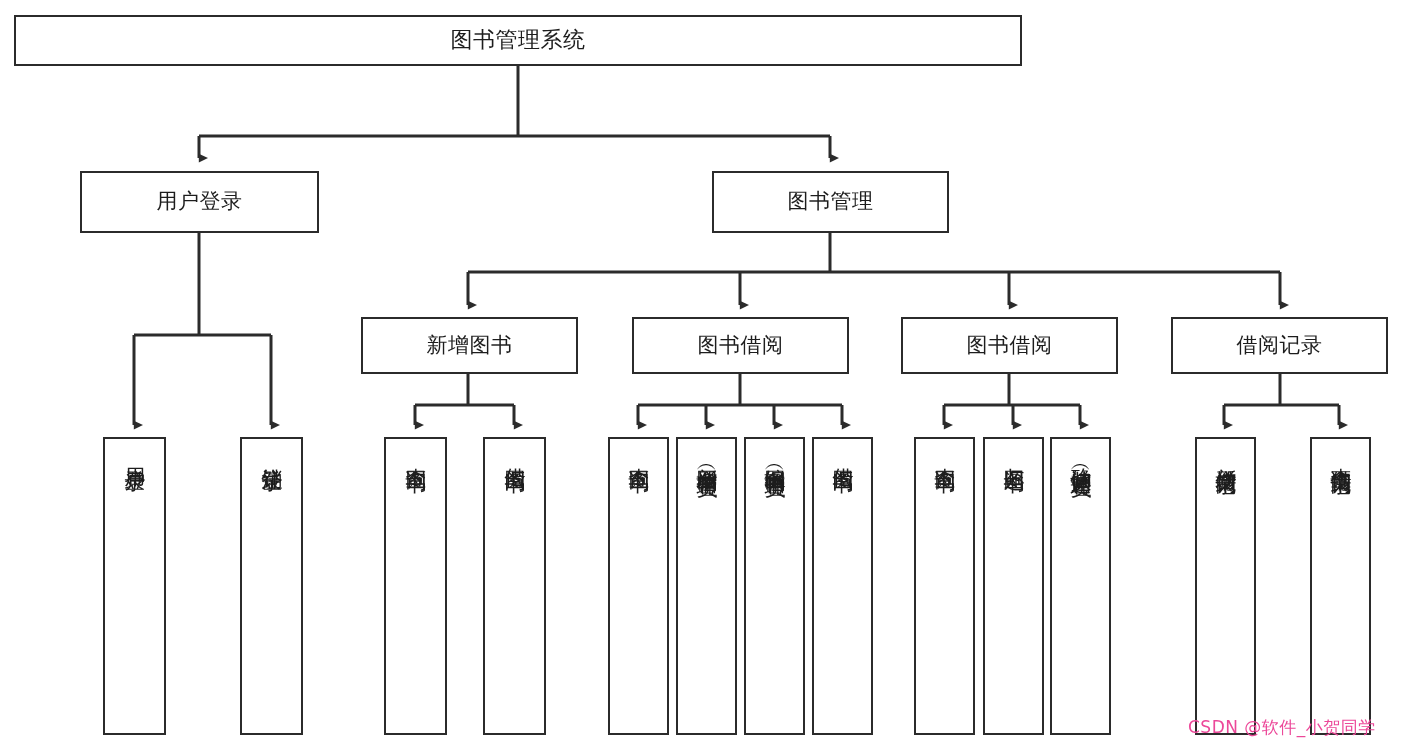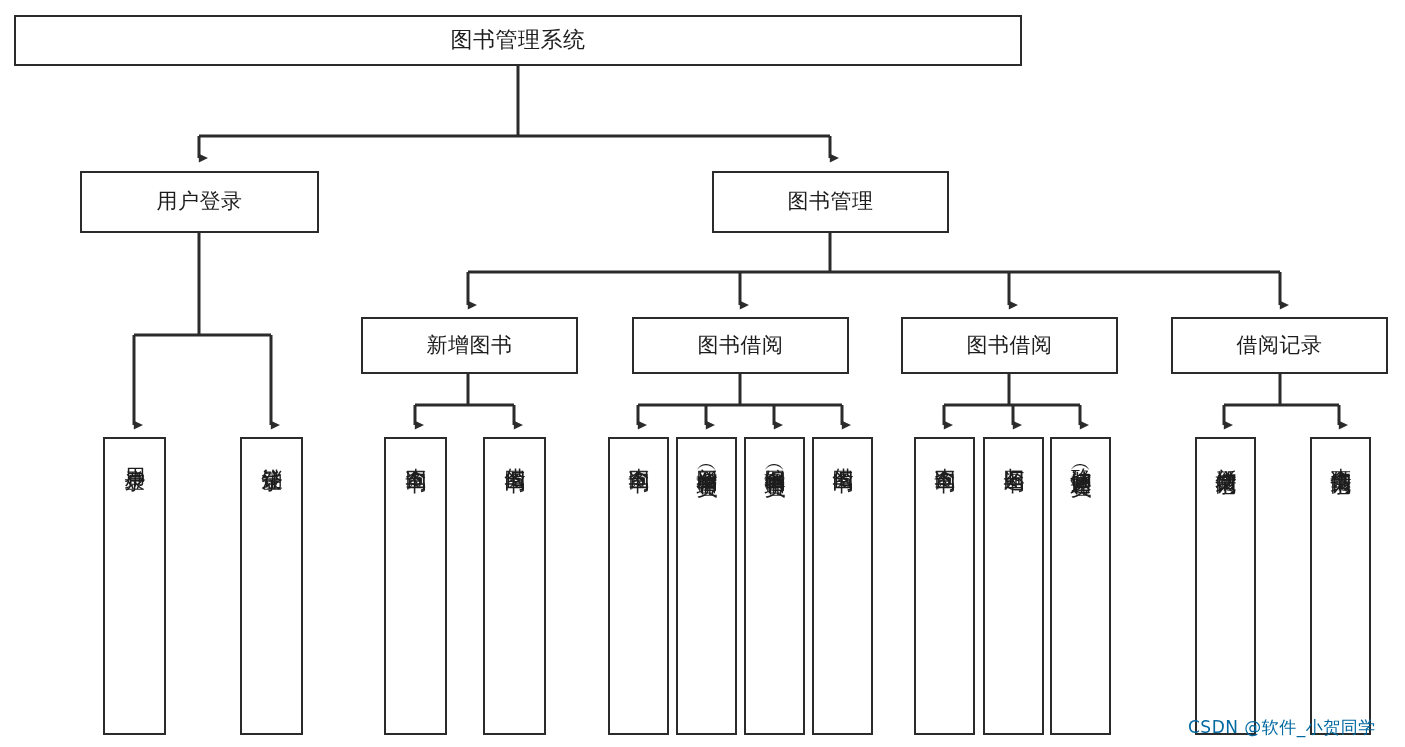--- a/index.html
+++ b/index.html
@@ -58,21 +58,21 @@
     line-height: 1.18;
     letter-spacing: 1.5px;
     white-space: nowrap;
     color: #1d1d1d;
   }
   #watermark {
     position: absolute;
     left: 1188px;
     top: 716px;
     font-size: 17px;
-    color: #0369a1;
+    color: #ec4899;
     letter-spacing: 0.5px;
     white-space: nowrap;
     z-index: 5;
   }
 </style>
 </head>
 <body>
 
 <div id="canvas">
 

